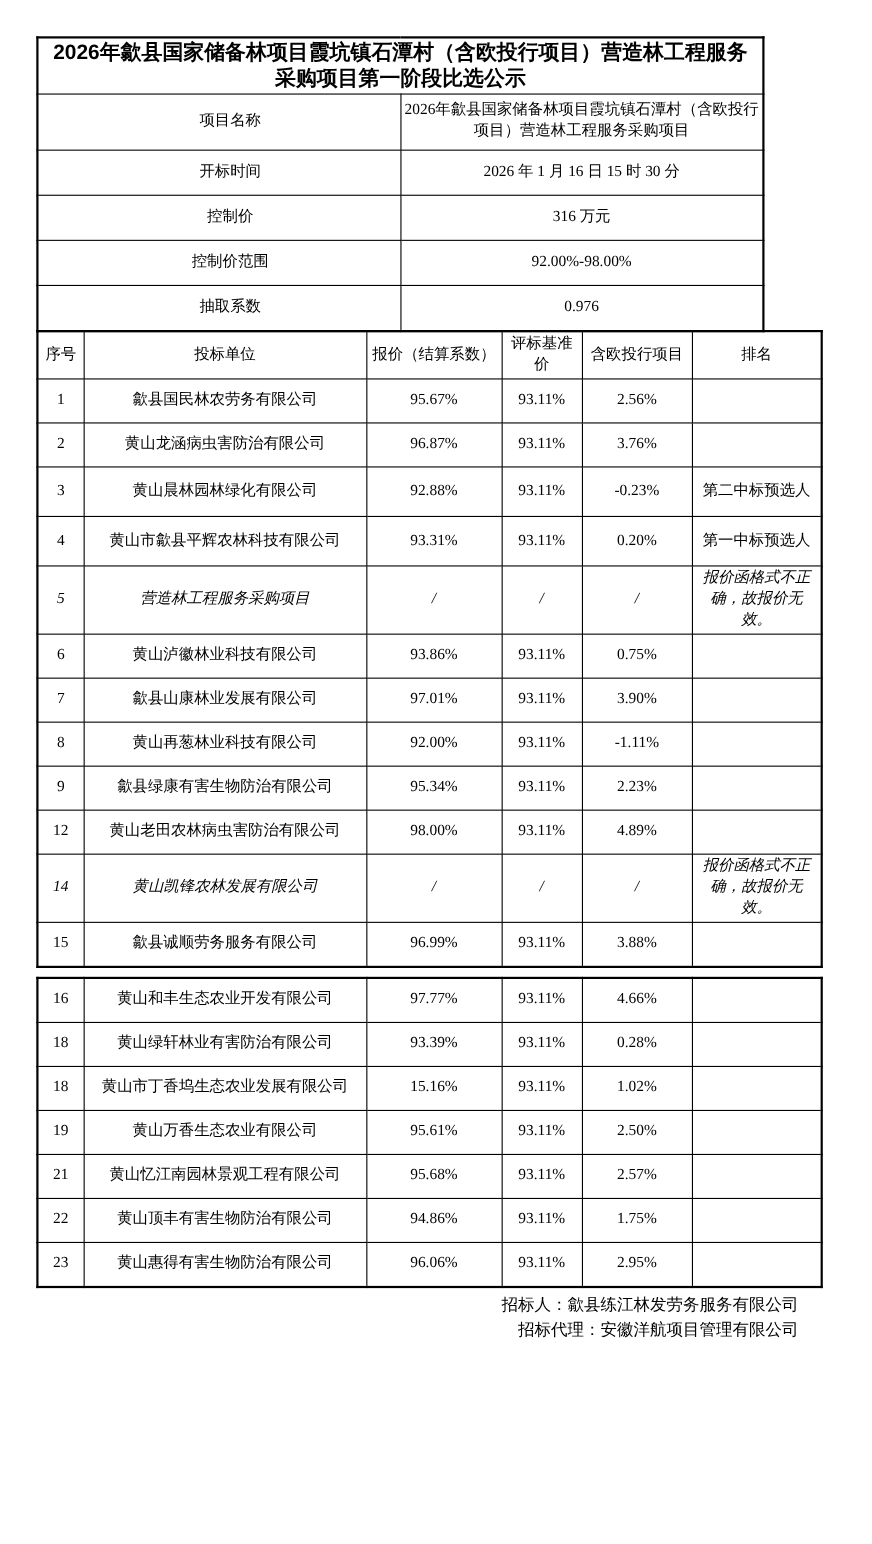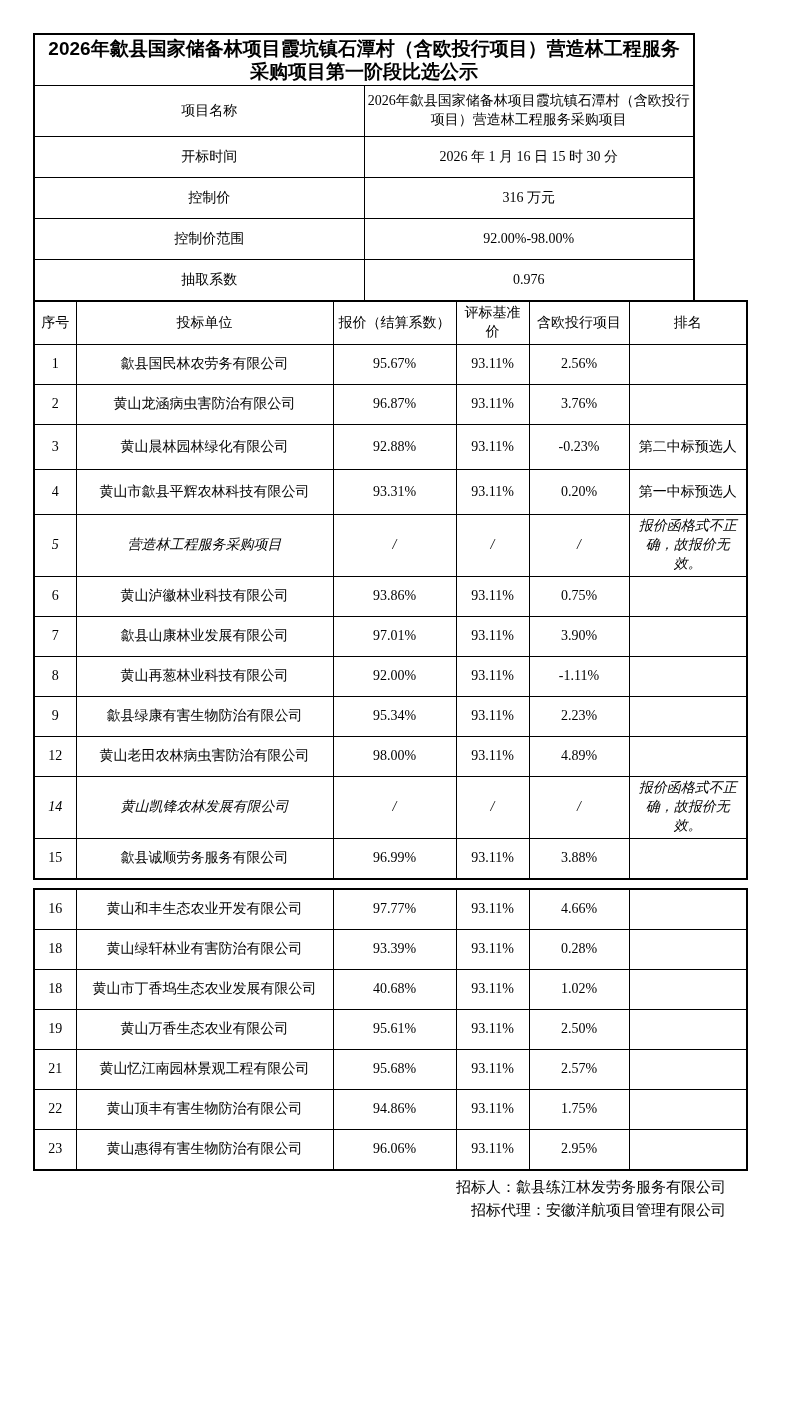--- a/index.html
+++ b/index.html
@@ -217,21 +217,21 @@
           <td class="c0">18</td>
           <td class="c1">黄山绿轩林业有害防治有限公司</td>
           <td class="c2">93.39%</td>
           <td class="c3">93.11%</td>
           <td class="c4">0.28%</td>
           <td class="c5"></td>
         </tr>
         <tr>
           <td class="c0">18</td>
           <td class="c1">黄山市丁香坞生态农业发展有限公司</td>
-          <td class="c2">40.68%</td>
+          <td class="c2">15.16%</td>
           <td class="c3">93.11%</td>
           <td class="c4">1.02%</td>
           <td class="c5"></td>
         </tr>
         <tr>
           <td class="c0">19</td>
           <td class="c1">黄山万香生态农业有限公司</td>
           <td class="c2">95.61%</td>
           <td class="c3">93.11%</td>
           <td class="c4">2.50%</td>

